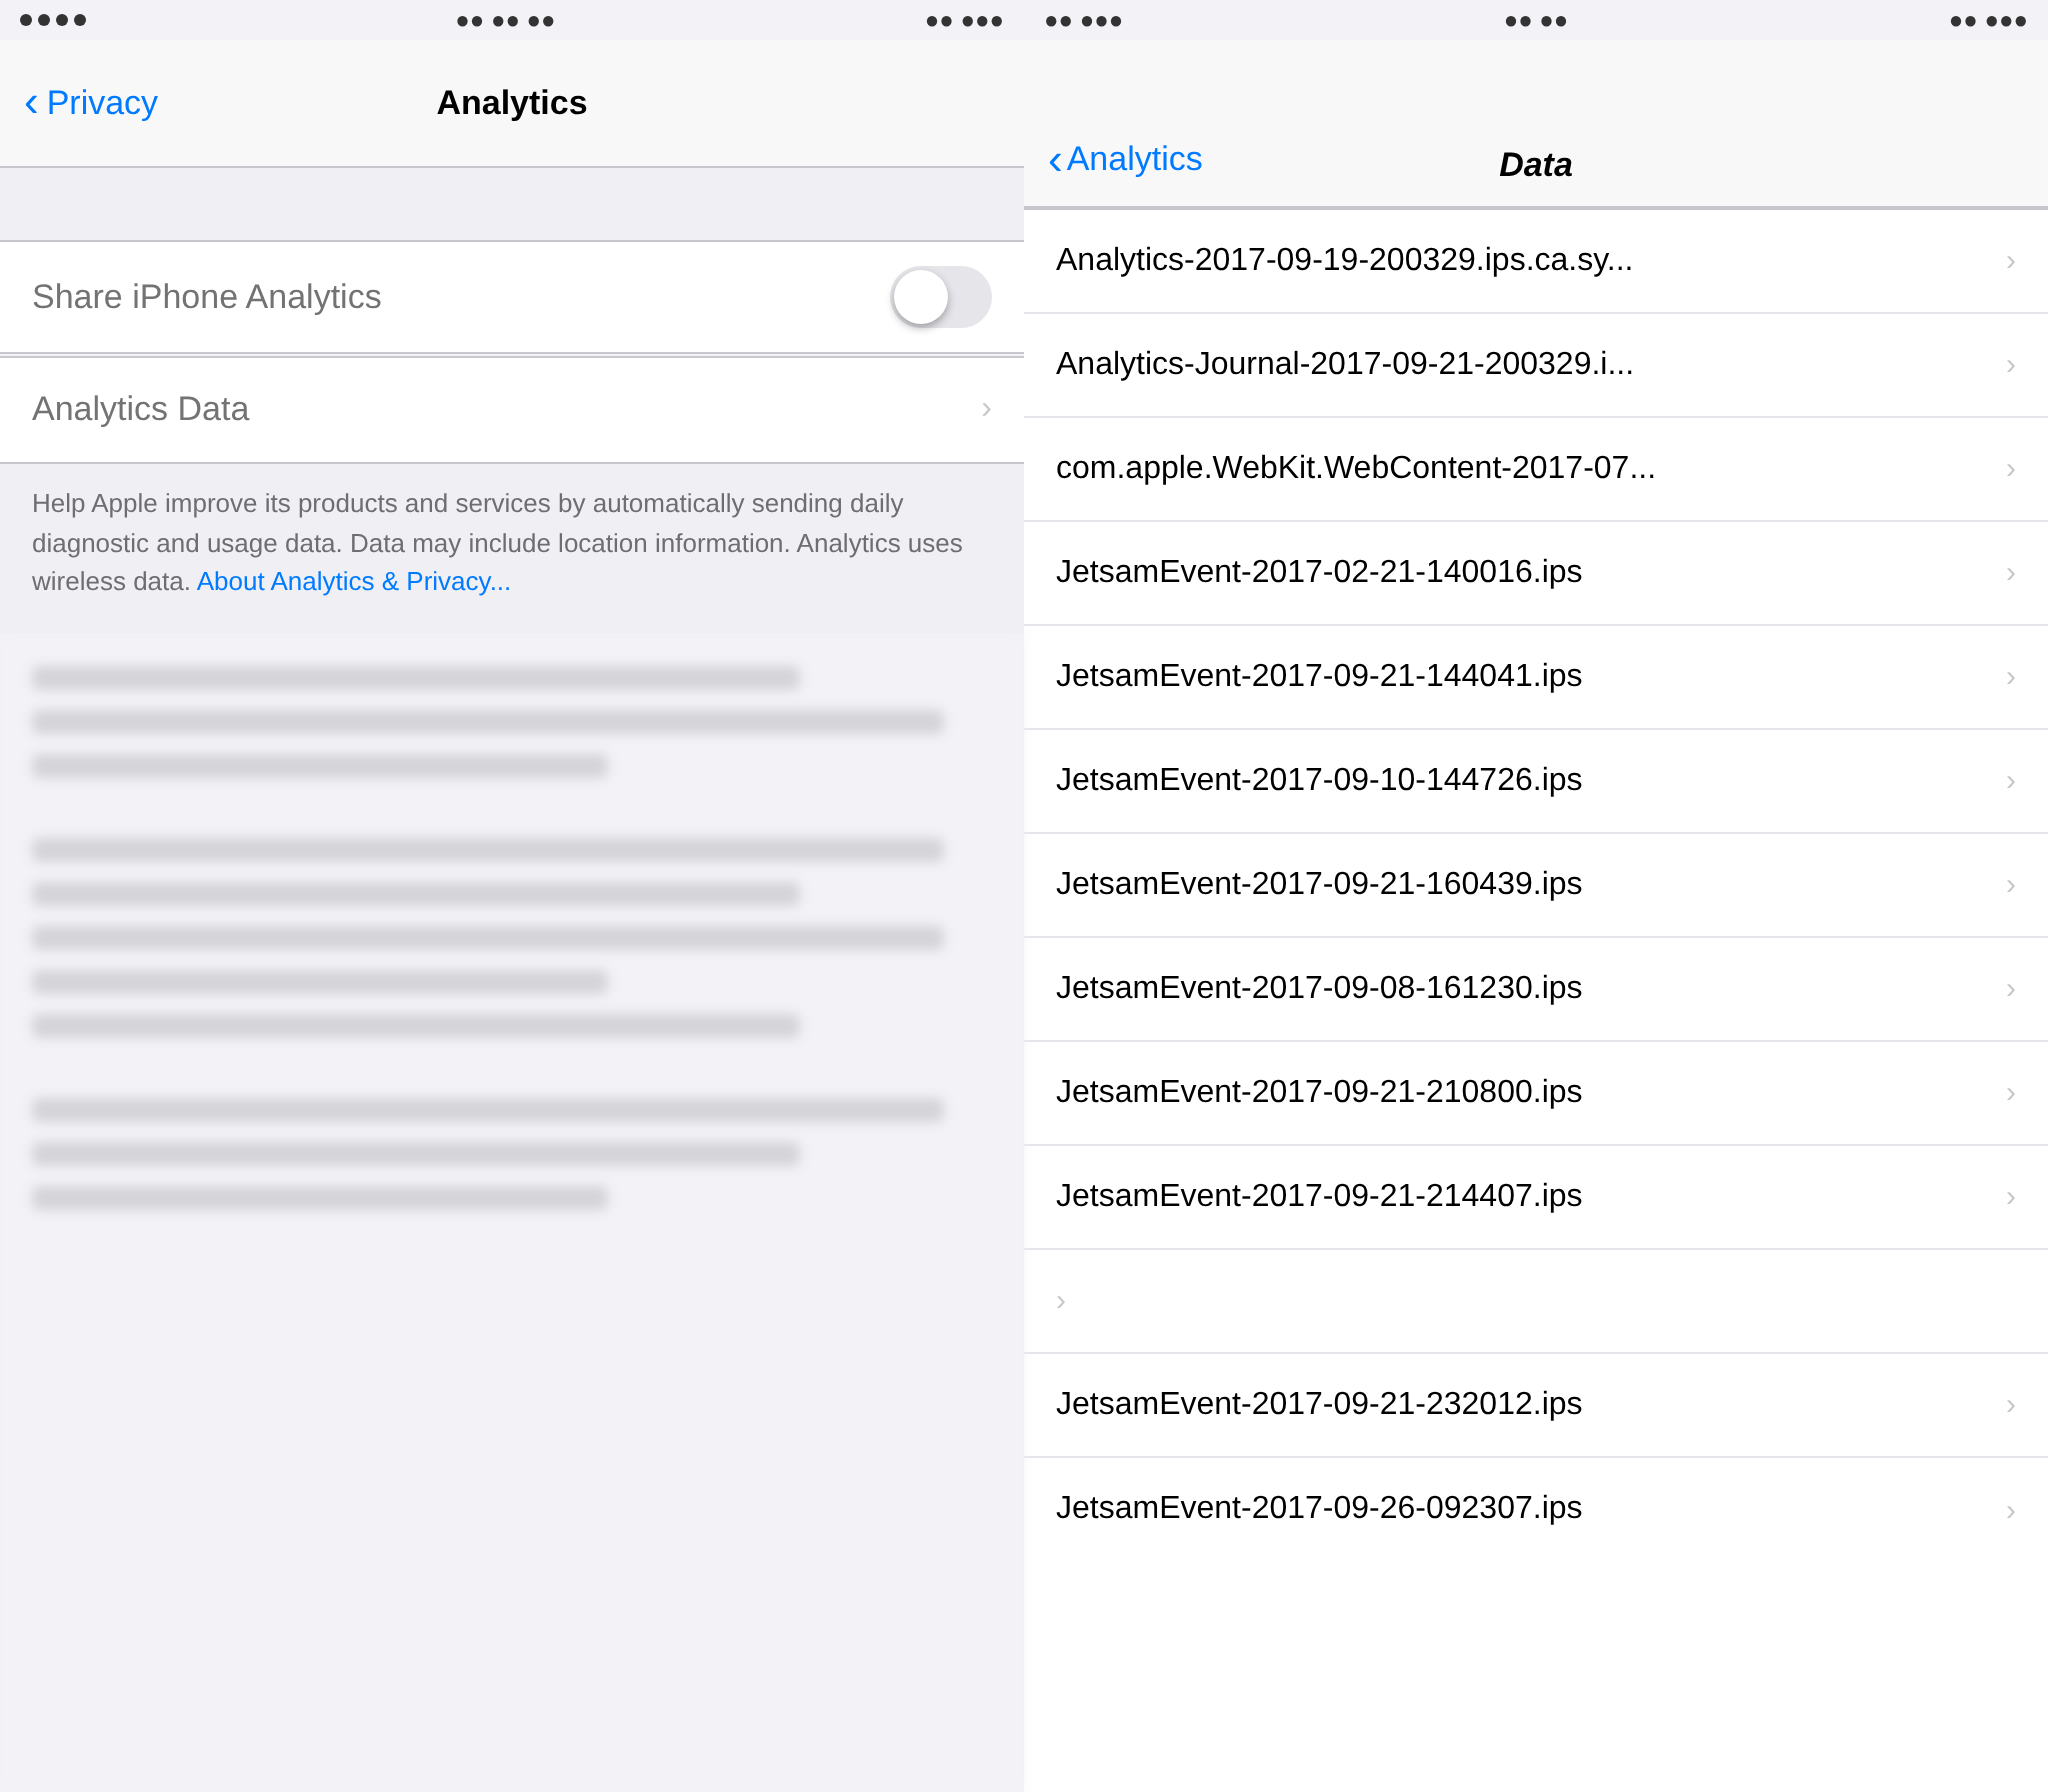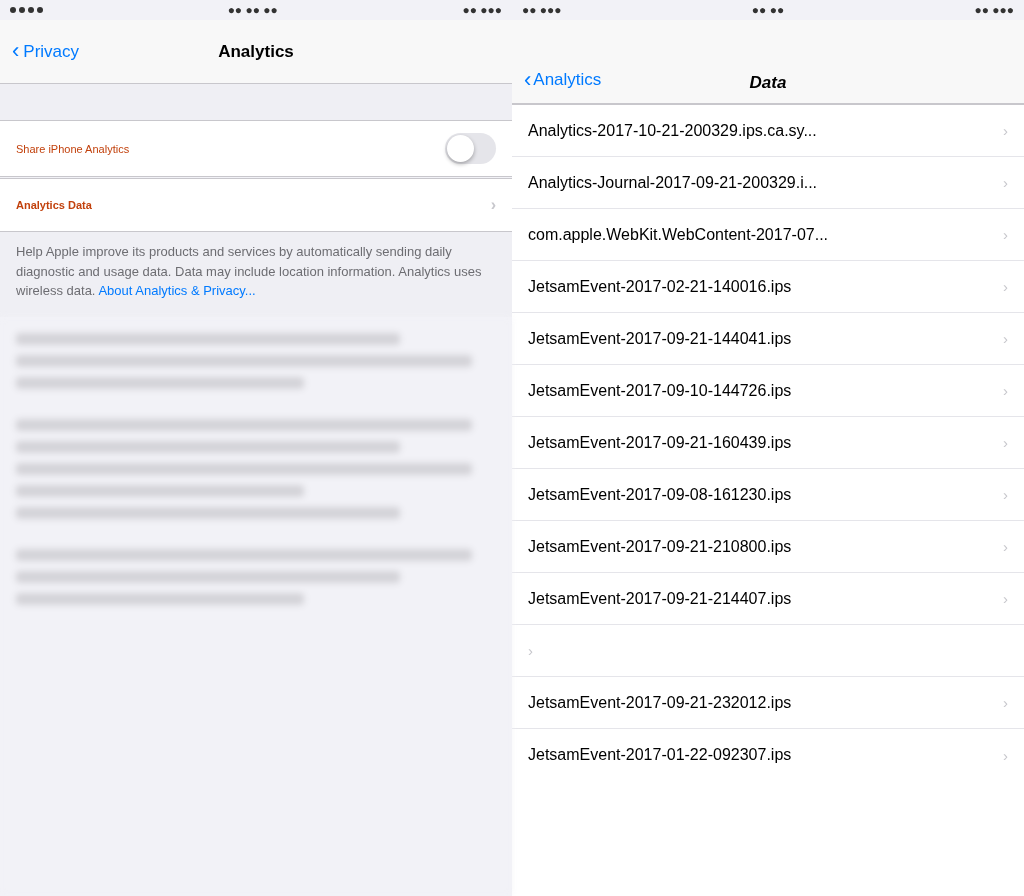--- a/index.html
+++ b/index.html
@@ -93,22 +93,22 @@
       padding: 12px 16px;
       min-height: 52px;
       border-bottom: 1px solid #e5e5ea;
       background: #fff;
     }
     .list-row:last-child {
       border-bottom: none;
     }
 
     .list-row-label {
-      font-size: 11px;
-      color: #c2410c;
+      font-size: 17px;
+      color: #737373;
     }
 
     .toggle {
       width: 51px;
       height: 31px;
       background: #e5e5ea;
       border-radius: 15.5px;
       position: relative;
       cursor: pointer;
     }
@@ -272,21 +272,21 @@
 
   <div class="list-section">
     <div class="list-row">
       <span class="list-row-label">Share iPhone Analytics</span>
       <div class="toggle">
         <div class="toggle-thumb"></div>
       </div>
     </div>
   </div>
 
-  <div class="list-section" style="margin-top: 1px; font-weight: bold;">
+  <div class="list-section" style="margin-top: 1px;">
     <div class="list-row">
       <span class="list-row-label">Analytics Data</span>
       <span class="list-row-chevron">›</span>
     </div>
   </div>
 
   <div class="description-block">
     <p class="description-text">
       <span>Help Apple improve its products and services by automatically sending daily diagnostic and usage data. Data may include location information. Analytics uses wireless data.</span>
       <a href="#">About Analytics &amp; Privacy...</a>
@@ -321,21 +321,21 @@
   <div class="right-nav-bar">
     <div class="right-nav-back">
       <span style="font-size:22px;font-weight:300;">‹</span>
       <span>Analytics</span>
     </div>
     <div class="right-nav-title">Data</div>
   </div>
 
   <div class="data-list">
   <div class="data-row">
-        <span class="data-row-label">Analytics-2017-10-21-200329.ips.ca.sy...</span>
+        <span class="data-row-label">Analytics-2017-09-19-200329.ips.ca.sy...</span>
         <span class="data-row-chevron">›</span>
       </div>
       <div class="data-row">
         <span class="data-row-label">Analytics-Journal-2017-09-21-200329.i...</span>
         <span class="data-row-chevron">›</span>
       </div>
       <div class="data-row">
         <span class="data-row-label">com.apple.WebKit.WebContent-2017-07...</span>
         <span class="data-row-chevron">›</span>
       </div>
@@ -368,17 +368,17 @@
         <span class="data-row-chevron">›</span>
       </div>
       <div class="data-row">
         <span class="data-row-chevron">›</span>
       </div>
       <div class="data-row">
         <span class="data-row-label">JetsamEvent-2017-09-21-232012.ips</span>
         <span class="data-row-chevron">›</span>
       </div>
       <div class="data-row">
-        <span class="data-row-label">JetsamEvent-2017-01-22-092307.ips</span>
+        <span class="data-row-label">JetsamEvent-2017-09-26-092307.ips</span>
         <span class="data-row-chevron">›</span>
       </div>
     </div>
 </div>
 
 </body></html>

